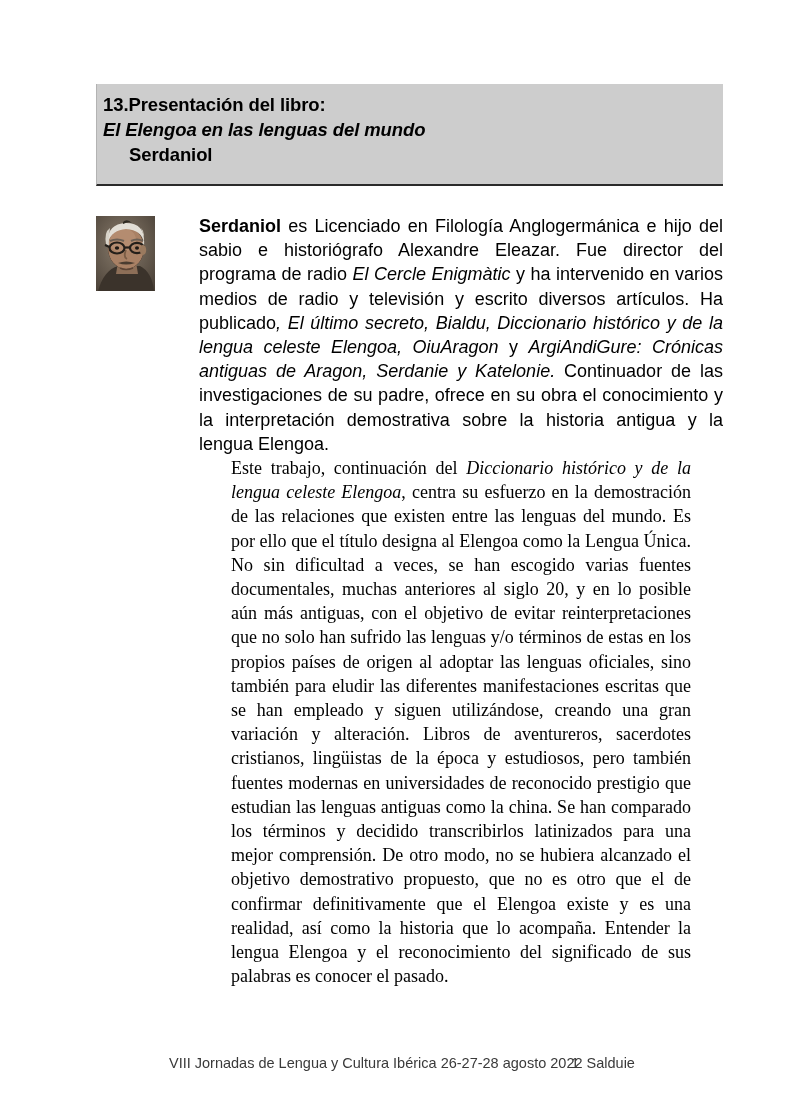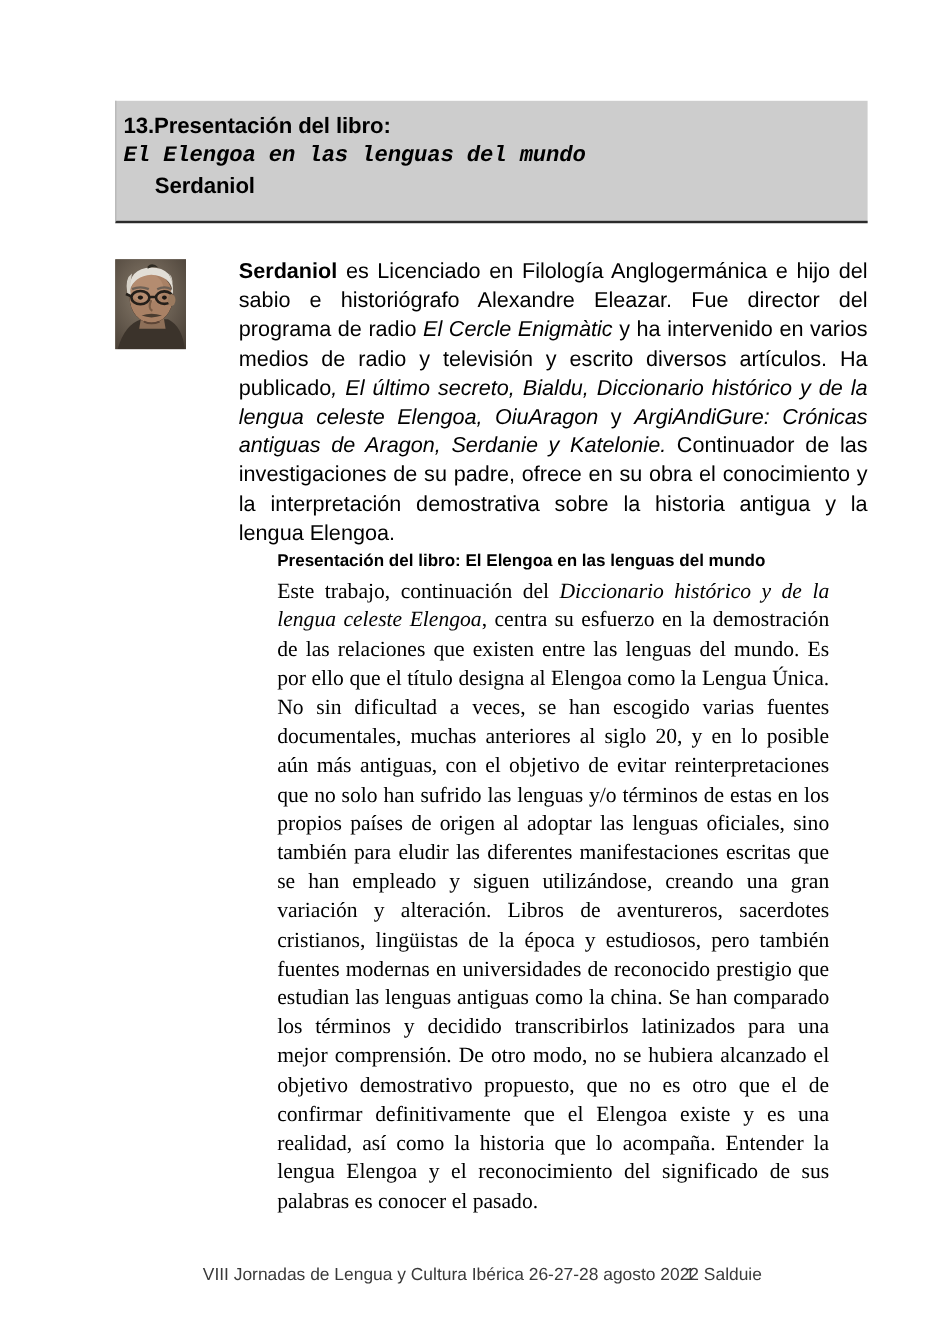--- a/index.html
+++ b/index.html
@@ -38,21 +38,20 @@
   }
   .header-line {
     font-size: 18.5px;
     font-weight: bold;
     line-height: 25px;
     white-space: nowrap;
     letter-spacing: -0.1px;
   }
   .header-line.italic {
     font-style: italic;
-    font-family: Liberation Mono, monospace;
   }
   .header-line.indented {
     padding-left: 26px;
   }
 
   
   .portrait {
     position: absolute;
     left: 96px;
     top: 216px;
@@ -181,21 +180,20 @@
       <path d="M24 52 Q30 55 37 52" stroke="#5d4536" stroke-width="1.6" fill="none"></path>
 
       <ellipse cx="47" cy="34" rx="3.2" ry="5" fill="#9a7a5f"></ellipse>
     </svg>
   </div>
 
   <div class="content">
 
     <p class="body-par first-block"><strong>Serdaniol</strong><span> es Licenciado en Filología Anglogermánica e hijo del sabio e historiógrafo Alexandre Eleazar. Fue director del programa de radio </span><em>El Cercle Enigmàtic</em><span> y ha intervenido en varios medios de radio y televisión y escrito diversos artículos. Ha publicado</span><em>, El último secreto, Bialdu, Diccionario histórico y de la lengua celeste Elengoa, OiuAragon </em><span>y </span><em>ArgiAndiGure: Crónicas antiguas de Aragon, Serdanie y Katelonie.</em><span> Continuador de las investigaciones de su padre, ofrece en su obra el conocimiento y la interpretación demostrativa sobre la historia antigua y la lengua Elengoa.</span></p>
 
-    <p class="sub-heading">Presentación del libro: El Elengoa en las lenguas del mundo</p>
 
     <p class="body-par second-block"><span>Este trabajo, continuación del </span><em>Diccionario histórico y de la lengua celeste Elengoa</em><span>, centra su esfuerzo en la demostración de las relaciones que existen entre las lenguas del mundo.  Es por ello que el título designa al Elengoa como la Lengua Única. No sin dificultad a veces, se han escogido varias fuentes documentales, muchas anteriores al siglo 20, y en lo posible aún más antiguas, con el objetivo de evitar reinterpretaciones que no solo han sufrido las lenguas y/o términos de estas en los propios países de origen al adoptar las lenguas oficiales, sino también para eludir las diferentes manifestaciones escritas que se han empleado y siguen utilizándose, creando una gran variación y alteración. Libros de aventureros, sacerdotes cristianos, lingüistas de la época y estudiosos, pero también fuentes modernas en universidades de reconocido prestigio que estudian las lenguas antiguas como la china. Se han comparado los términos y decidido transcribirlos latinizados para una mejor comprensión. De otro modo, no se hubiera alcanzado el objetivo demostrativo propuesto, que no es otro que el de confirmar definitivamente que el Elengoa existe y es una realidad, así como la historia que lo acompaña. Entender la lengua Elengoa y el reconocimiento del significado de sus palabras es conocer el pasado.</span></p>
 
   </div>
 
   <div class="footer">
     <span class="footer-text">VIII Jornadas de Lengua y Cultura Ibérica 26-27-28 agosto 2022 Salduie</span>
     <span class="footer-page">1</span>
   </div>
 

